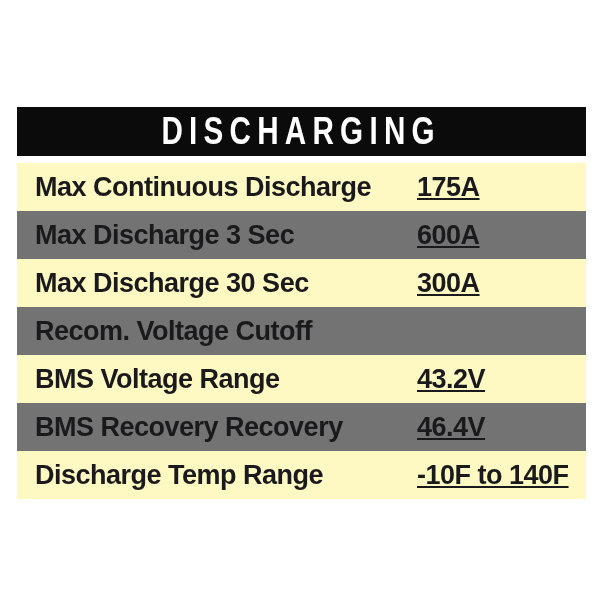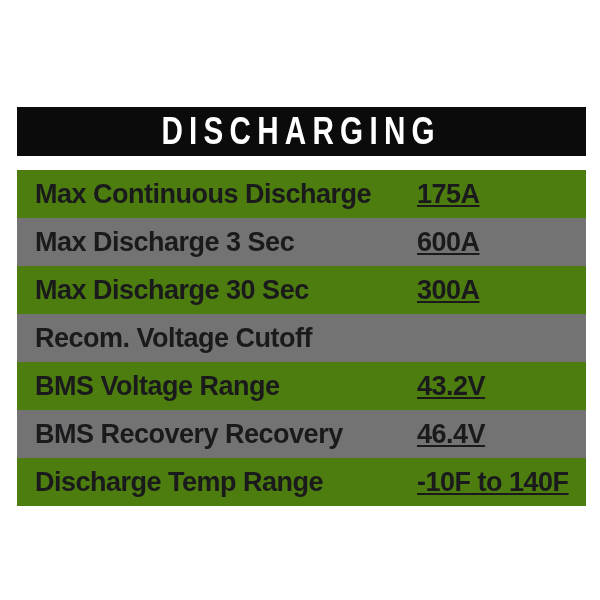--- a/index.html
+++ b/index.html
@@ -20,21 +20,21 @@
     left: 17px;
     top: 107px;
     width: 569px;
   }
   .title-bar {
     height: 49px;
     background: #0b0b0c;
     color: #ffffff;
     text-align: center;
     line-height: 49px;
-    margin-bottom: 14px;
+    margin-bottom: 7px;
   }
   .title-bar .title-text {
     display: inline-block;
     transform: scaleX(0.78);
     transform-origin: center;
     font-size: 38px;
     font-weight: 700;
     letter-spacing: 8px;
     white-space: nowrap;
   }
@@ -44,21 +44,21 @@
   .row {
     position: relative;
     height: 48px;
     line-height: 48px;
     font-size: 27px;
     font-weight: 700;
     color: #1a1a1c;
     background: #737373;
   }
   .row.alt {
-    background: #4d7c0f;
+    background: #fef9c3;
   }
   .row .label {
     position: absolute;
     left: 18px;
     top: 0;
     white-space: nowrap;
     letter-spacing: -0.5px;
   }
   .row .value {
     position: absolute;

